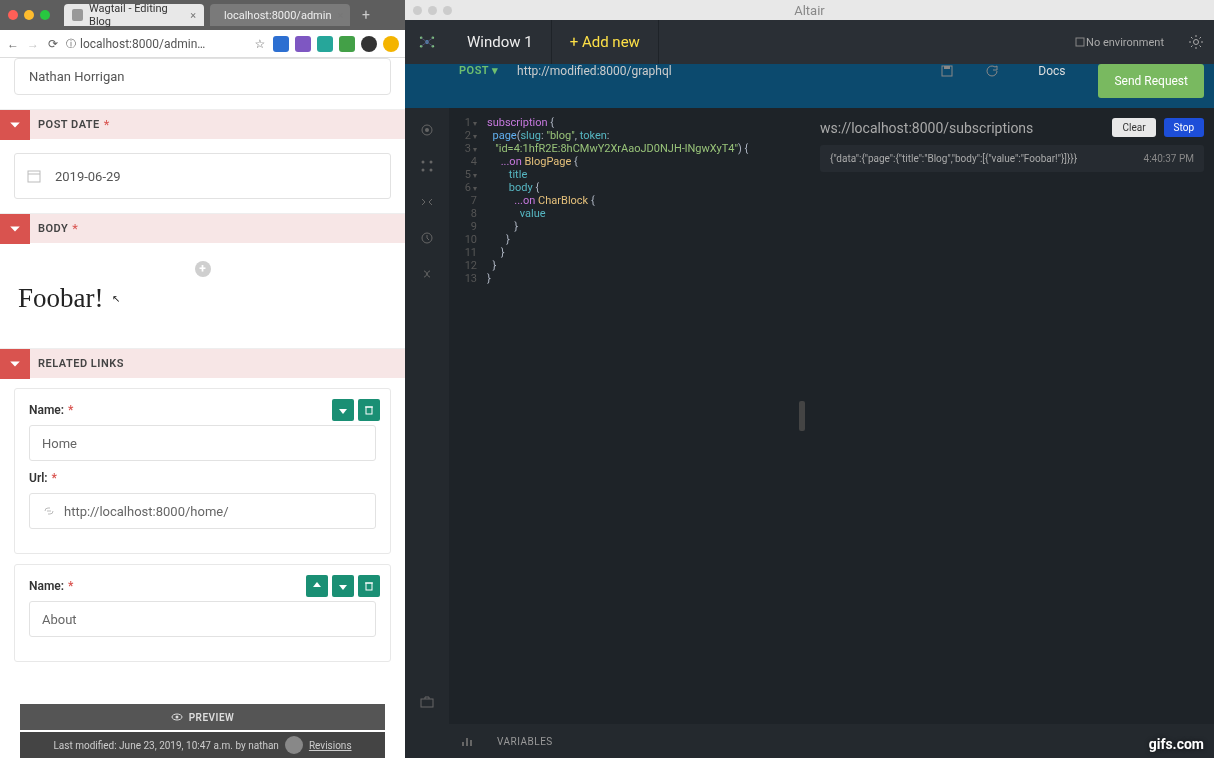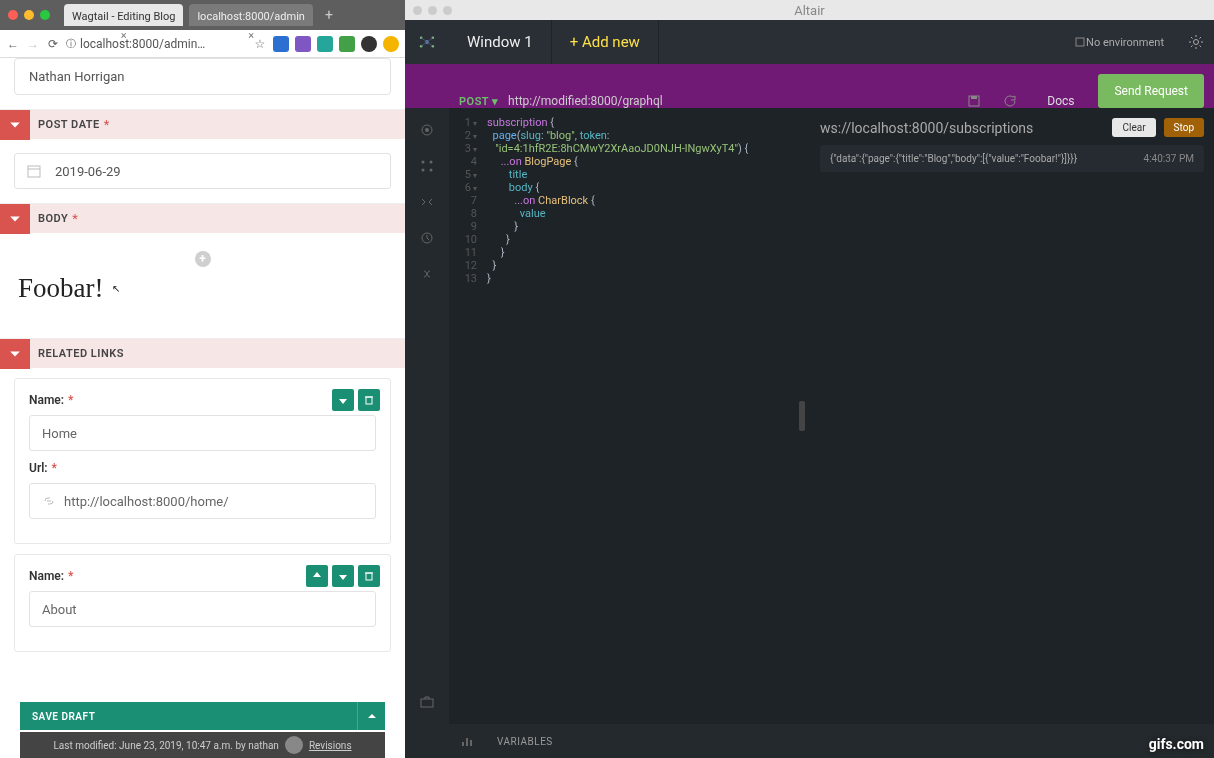--- a/index.html
+++ b/index.html
@@ -4,40 +4,40 @@
 <style>
 * { margin:0; padding:0; box-sizing:border-box; font-family:-apple-system,BlinkMacSystemFont,"Segoe UI",Roboto,sans-serif; }
 body { width:1214px; height:758px; overflow:hidden; background:#eee; position:relative; }
 
 
 .browser { position:absolute; left:0; top:0; width:405px; height:758px; background:#fff; }
 .browser-tabs { height:30px; background:#5e5e5e; display:flex; align-items:center; padding:0 8px; gap:6px; }
 .traffic { display:flex; gap:6px; margin-right:8px; }
 .tl { width:10px; height:10px; border-radius:50%; }
 .tl.r{background:#ff5f57}.tl.y{background:#febc2e}.tl.g{background:#28c840}
-.tab { background:#7a7a7a; height:22px; border-radius:4px 4px 0 0; padding:0 8px; display:flex; align-items:center; gap:6px; font-size:11px; color:#eee; max-width:140px;flex-direction:column; }
+.tab { background:#7a7a7a; height:22px; border-radius:4px 4px 0 0; padding:0 8px; display:flex; align-items:center; gap:6px; font-size:11px; color:#eee; max-width:140px; }
 .tab.active{background:#e8e8e8;color:#333}
 .tab .close{color:#777;font-size:11px}
 .tab .fav{width:12px;height:12px;background:#999;border-radius:2px;display:inline-block}
 .newtab{color:#ccc;font-size:14px;padding:0 6px}
 .urlbar { height:28px; background:#fff; border-bottom:1px solid #ddd; display:flex; align-items:center; padding:0 6px; gap:6px; }
 .urlbar .ico{width:14px;height:14px;display:flex;align-items:center;justify-content:center;color:#666;font-size:12px}
 .urlbar .addr{flex:1;font-size:12px;color:#555;display:flex;align-items:center;gap:4px}
 .urlbar .ext{width:16px;height:16px;border-radius:3px}
 
 
 .wag { height:calc(758px - 58px); overflow:hidden; background:#fff; font-size:13px; }
 .author-box{ margin:0 14px 14px; padding:10px 14px; border:1px solid #e2e2e2; border-radius:4px; color:#555; }
 .section-hdr { background:#f7e6e6; height:30px; display:flex; align-items:center; border-top:1px solid #eee; }
 .section-hdr .chev { width:30px; height:30px; background:#d9534f; color:#fff; display:flex; align-items:center; justify-content:center; }
 .section-hdr .chev svg{width:12px;height:12px;fill:#fff}
 .section-hdr .lbl{ padding-left:8px; font-size:11px; letter-spacing:.5px; color:#444; font-weight:600; }
 .section-hdr .req{ color:#d9534f; margin-left:4px; }
 .field-row { margin:14px; }
-.input { width:100%; height:36px; border:1px solid #e2e2e2; border-radius:3px; padding:0 12px; display:flex; align-items:center; color:#555; background:#fff; }
+.input { width:100%; height:46px; border:1px solid #e2e2e2; border-radius:3px; padding:0 12px; display:flex; align-items:center; color:#555; background:#fff; }
 .input .pre{width:24px;color:#aaa;margin-right:4px;display:flex;align-items:center}
 .body-area{ margin:0 18px; padding:18px 0 34px; position:relative; }
 .body-text{ font-family:Georgia,serif; font-size:27px; color:#222; }
 .body-cursor{ position:absolute; left:94px; top:50px; font-size:10px;}
 .add-dot{ width:16px;height:16px;border-radius:50%;background:#cfcfcf;margin:0 auto 6px;display:flex;align-items:center;justify-content:center;color:#fff;font-size:12px;font-weight:bold}
 .panel{ border:1px solid #e8e8e8; margin:10px 14px; border-radius:3px; padding:14px; position:relative; }
 .panel .lbls{ font-weight:600; color:#333; font-size:12px; margin-bottom:8px; }
 .panel .lbls .req{color:#d9534f;margin-left:4px}
 .panel .tools{ position:absolute; right:10px; top:10px; display:flex; gap:4px; }
 .tbtn{ width:22px;height:22px;background:#1a8f74;display:flex;align-items:center;justify-content:center;color:#fff;border-radius:2px; }
@@ -61,21 +61,21 @@
 .mac-title .tl.r,.mac-title .tl.y,.mac-title .tl.g{background:#ccc}
 .mac-title .tt{ position:absolute; left:50%; transform:translateX(-50%); font-size:13px; color:#888; }
 .at-top{ height:44px; background:#2a2f35; display:flex; align-items:center; }
 .at-logo{ width:44px; display:flex; align-items:center; justify-content:center; }
 .at-logo svg{width:20px;height:20px}
 .at-tab{ padding:0 18px; height:44px; display:flex; align-items:center; font-size:15px; color:#eee; border-right:1px solid #1e2328; }
 .at-tab.inactive{color:#fde047}
 .at-spacer{flex:1}
 .env{ font-size:11px; color:#aaa; padding:0 14px; display:flex; align-items:center; }
 .gear{ width:36px; display:flex; align-items:center; justify-content:center; color:#aaa; }
-.at-url{ height:44px; background:#701a75; display:flex; align-items:flex-end; padding:0 10px 0 54px; gap:10px; }
+.at-url{ height:44px; background:#0c4a6e; display:flex; align-items:flex-start; padding:0 10px 0 54px; gap:19px; }
 .method{ color:#6fbf6f; font-size:11px; font-weight:600; letter-spacing:.5px; }
 .gqlurl{ flex:1; font-size:12px; color:#ccc; }
 .url-ico{ width:26px; display:flex; align-items:center; justify-content:center; color:#888; }
 .docs{ font-size:12px; color:#ddd; padding:0 14px; }
 .send{ background:#79b960; color:#fff; font-size:12px; padding:10px 16px; border-radius:3px; }
 .at-body{ flex:1; display:flex; position:relative; }
 .at-side{ width:44px; background:#24292e; display:flex; flex-direction:column; align-items:center; gap:20px; padding-top:14px; }
 .at-side .si{ width:16px;height:16px; color:#666; }
 .at-side .si.bot{margin-top:auto;margin-bottom:14px}
 .editor{ width:345px; background:#1e2328; font-family:Menlo,Consolas,monospace; font-size:11px; padding:8px 0; position:relative; }
@@ -84,21 +84,21 @@
 .gut .fold{color:#555;font-size:8px;margin-left:2px}
 .code{ white-space:pre; }
 .kw{color:#c678dd}.fn{color:#61afef}.str{color:#98c379}.typ{color:#e5c07b}.fld{color:#56b6c2}.p{color:#abb2bf}
 .divider{ width:16px; display:flex; align-items:center; justify-content:center; }
 .divider .hdl{ width:6px; height:30px; background:#444; border-radius:2px; }
 .results{ flex:1; background:#1e2328; padding:10px; display:flex; flex-direction:column; }
 .res-hdr{ display:flex; align-items:center; gap:8px; margin-bottom:8px; }
 .wsurl{ flex:1; font-size:14px; color:#aaa; }
 .pill{ font-size:10px; padding:4px 10px; border-radius:3px; }
 .pill.clear{background:#e8e8e8;color:#333}
-.pill.stop{background:#a16207;color:#fff}
+.pill.stop{background:#1d4ed8;color:#fff}
 .res-row{ background:#262b31; border-radius:3px; padding:8px 10px; display:flex; font-size:10px; font-family:Menlo,monospace; }
 .res-row .json{flex:1;color:#aaa;word-break:break-all}
 .res-row .ts{color:#888;margin-left:8px}
 .vars{ height:34px; background:#24292e; font-size:10px; letter-spacing:.5px; color:#999; display:flex; align-items:center; padding:0 14px 0 56px; gap:16px; }
 .vars .vi{width:14px;height:14px;color:#666;margin-right:6px}
 .watermark{ position:absolute; right:10px; bottom:6px; font-size:14px; font-weight:700; color:#fff; text-shadow:0 0 4px rgba(0,0,0,.6); }
 
 svg{display:block}
 </style>
 </head>
@@ -236,27 +236,26 @@
             </svg>
           </div>
       </div>
       <div class="lbls"><span>Name:</span><span class="req">*</span></div>
       <div class="in">
           <span>About</span>
         </div>
     </div>
 
     <div class="footer-bar">
-      <div class="save-row">
-        <div class="save">SAVE DRAFT</div>
-        <div class="save-more">
-            <svg viewBox="0 0 10 10">
-              <path d="M1 7l4-4 4 4z"></path>
-            </svg>
-          </div>
+      <div class="preview">
+        <svg width="12" height="12" viewBox="0 0 12 12">
+            <ellipse cx="6" cy="6" rx="5" ry="3" fill="none" stroke="#ddd"></ellipse>
+            <circle cx="6" cy="6" r="1.5" fill="#ddd"></circle>
+          </svg>
+        <span>PREVIEW</span>
       </div>
       <div class="meta">
         <span>Last modified: June 23, 2019, 10:47 a.m. by nathan</span>
         <span class="av"></span>
         <span class="rev">Revisions</span>
       </div>
     </div>
   </div>
 </div>
 

